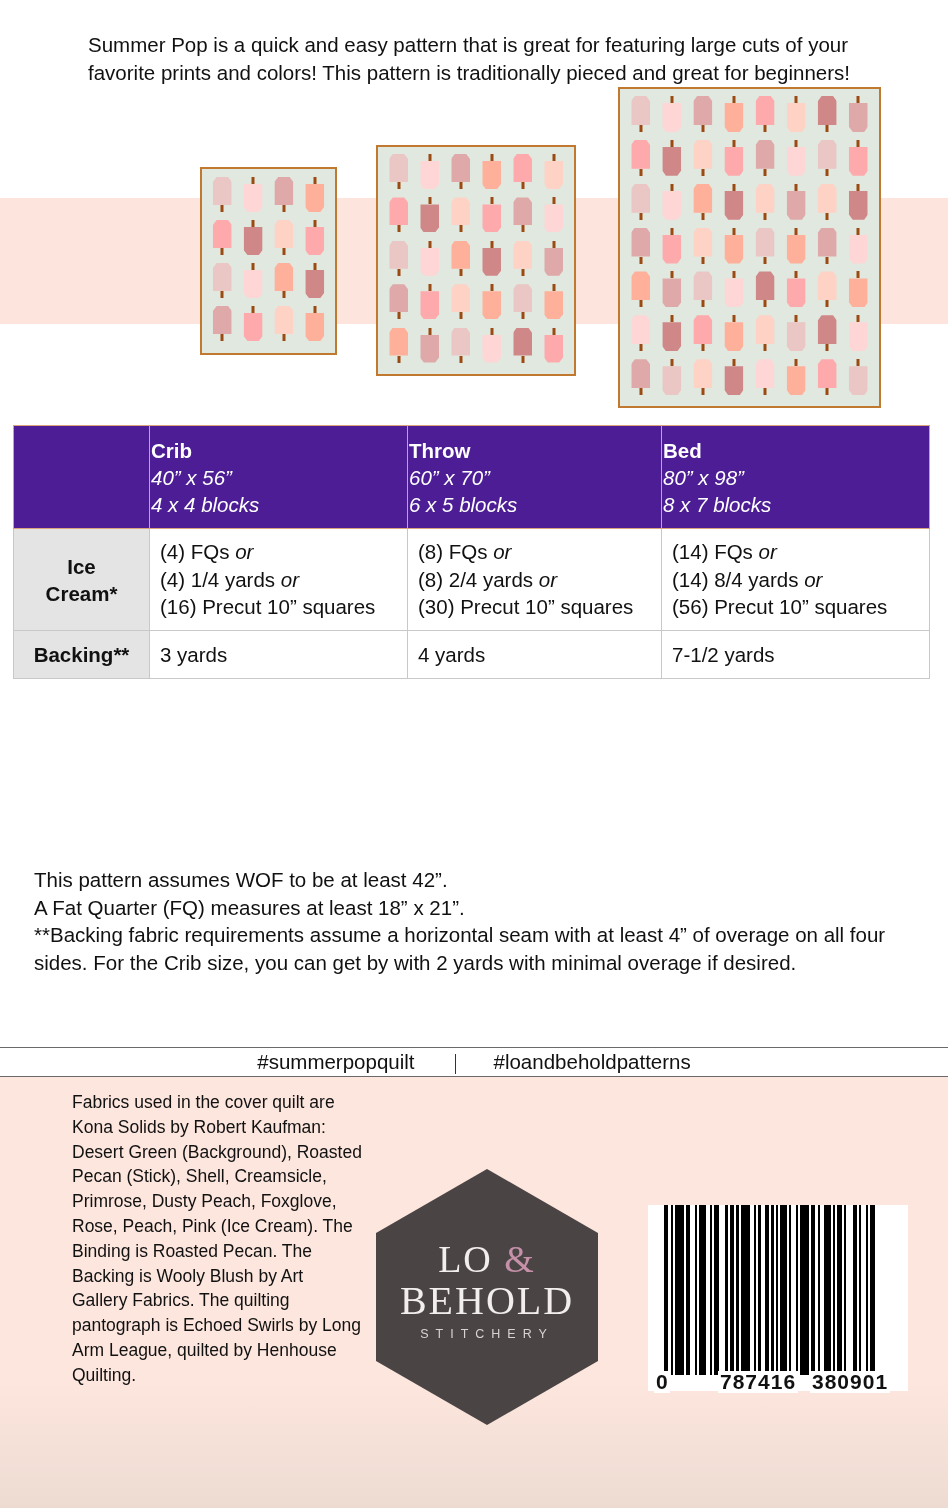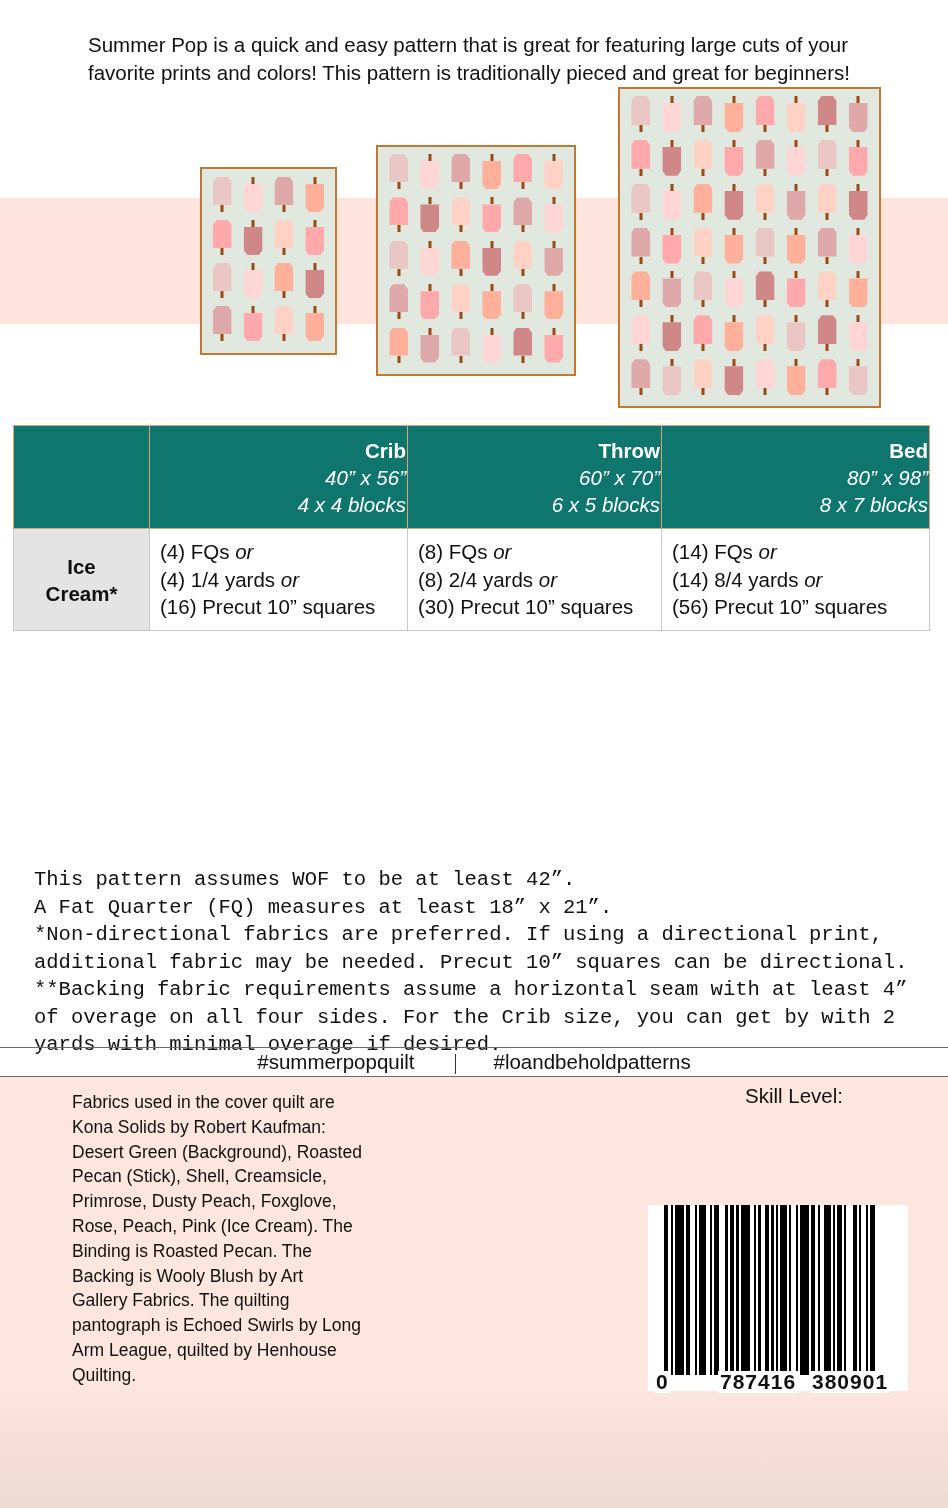--- a/index.html
+++ b/index.html
@@ -32,35 +32,35 @@
   .up .body { clip-path: polygon(20% 0, 80% 0, 100% 18%, 100% 100%, 0 100%, 0 18%); }
   .down .body { clip-path: polygon(0 0, 100% 0, 100% 82%, 80% 100%, 20% 100%, 0 82%); }
 
   table.req {
     position: absolute; left: 13px; top: 425px; width: 916px;
     border-collapse: collapse; table-layout: fixed;
     font-size: 20.5px;
   }
   table.req td, table.req th { border: 1px solid #c8c8c8; }
   table.req thead th {
-    background: #0f766e; color: #fff; font-weight: normal; height: 100px;
-    text-align: right; line-height: 27px; border-color: #d9a37c;
+    background: #4c1d95; color: #fff; font-weight: normal; height: 100px;
+    text-align: left; line-height: 27px; border-color: #d9a37c;
   }
   table.req thead th .sz { font-weight: bold; display: block; }
   table.req thead th .it { font-style: italic; display: block; }
   table.req tbody th {
     background: #e4e4e4; font-weight: bold; text-align: center; line-height: 27px;
     padding: 0 4px;
   }
   table.req tbody td { padding: 0 10px; line-height: 27.5px; vertical-align: middle; }
   table.req tbody td i { font-style: italic; }
 
   .notes {
     position: absolute; left: 34px; top: 866px; width: 900px;
-    font-size: 20.5px; line-height: 27.5px; font-family: Liberation Mono, monospace;
+    font-size: 20.5px; line-height: 27.5px;
   }
   .notes p { margin: 0; }
 
   .hr-top { position: absolute; left: 0; top: 1047px; width: 948px; height: 1px; background: #6a6a6a; }
   .hashtags {
     position: absolute; left: 0; top: 1049px; width: 948px; height: 26px;
     text-align: center; font-size: 20.5px; line-height: 26px;
   }
   .hashtags .sep { display: inline-block; width: 1px; height: 20px; background: #333; vertical-align: middle; margin: 0 38px 0 40px; }
   .footer {
@@ -568,41 +568,50 @@
         <span>(8) FQs</span> <i>or</i><br>
         <span>(8) 2/4 yards</span> <i>or</i><br>
         <span>(30) Precut 10” squares</span>
       </td>
       <td>
         <span>(14) FQs</span> <i>or</i><br>
         <span>(14) 8/4 yards</span> <i>or</i><br>
         <span>(56) Precut 10” squares</span>
       </td>
     </tr>
+    <tr style="height:48px">
+      <th>Backing**</th>
+      <td>3 yards</td>
+      <td>4 yards</td>
+      <td>7-1/2 yards</td>
+    </tr>
   </tbody>
 </table>
 
 <div class="notes">
   <p>This pattern assumes WOF to be at least 42”.</p>
   <p>A Fat Quarter (FQ) measures at least 18” x 21”.</p>
-  <p>*Non-directional fabrics are preferred. If using a directional print, additional fabric may be needed. Precut 10” squares can be directional.</p>
   <p>**Backing fabric requirements assume a horizontal seam with at least 4” of overage on all four sides. For the Crib size, you can get by with 2 yards with minimal overage if desired.</p>
 </div>
 
 <div class="hr-top"></div>
 <div class="hashtags">
   <span>#summerpopquilt</span><span class="sep"></span><span>#loandbeholdpatterns</span>
 </div>
 
 <div class="footer">
   <div class="fabric-note">Fabrics used in the cover quilt are Kona Solids by Robert Kaufman: Desert Green (Background), Roasted Pecan (Stick), Shell, Creamsicle, Primrose, Dusty Peach, Foxglove, Rose, Peach, Pink (Ice Cream). The Binding is Roasted Pecan. The Backing is Wooly Blush by Art Gallery Fabrics. The quilting pantograph is Echoed Swirls by Long Arm League, quilted by Henhouse Quilting.</div>
 
+  <div class="logo">
+    <div class="l1"><span>LO</span> <span class="amp">&amp;</span></div>
+    <div class="l2">BEHOLD</div>
+    <div class="l3">STITCHERY</div>
+  </div>
 
   <div class="code">
-    <div class="skill">Skill Level:</div>
   </div>
 
   <div class="barcode">
     <div class="bars" id="bars">
         <span style="width: 4.4px; background: rgb(0, 0, 0);"></span>
         <span style="width: 2.2px; background: rgb(255, 255, 255);"></span>
         <span style="width: 2.2px; background: rgb(0, 0, 0);"></span>
         <span style="width: 2.2px; background: rgb(255, 255, 255);"></span>
         <span style="width: 8.8px; background: rgb(0, 0, 0);"></span>
         <span style="width: 2.2px; background: rgb(255, 255, 255);"></span>

